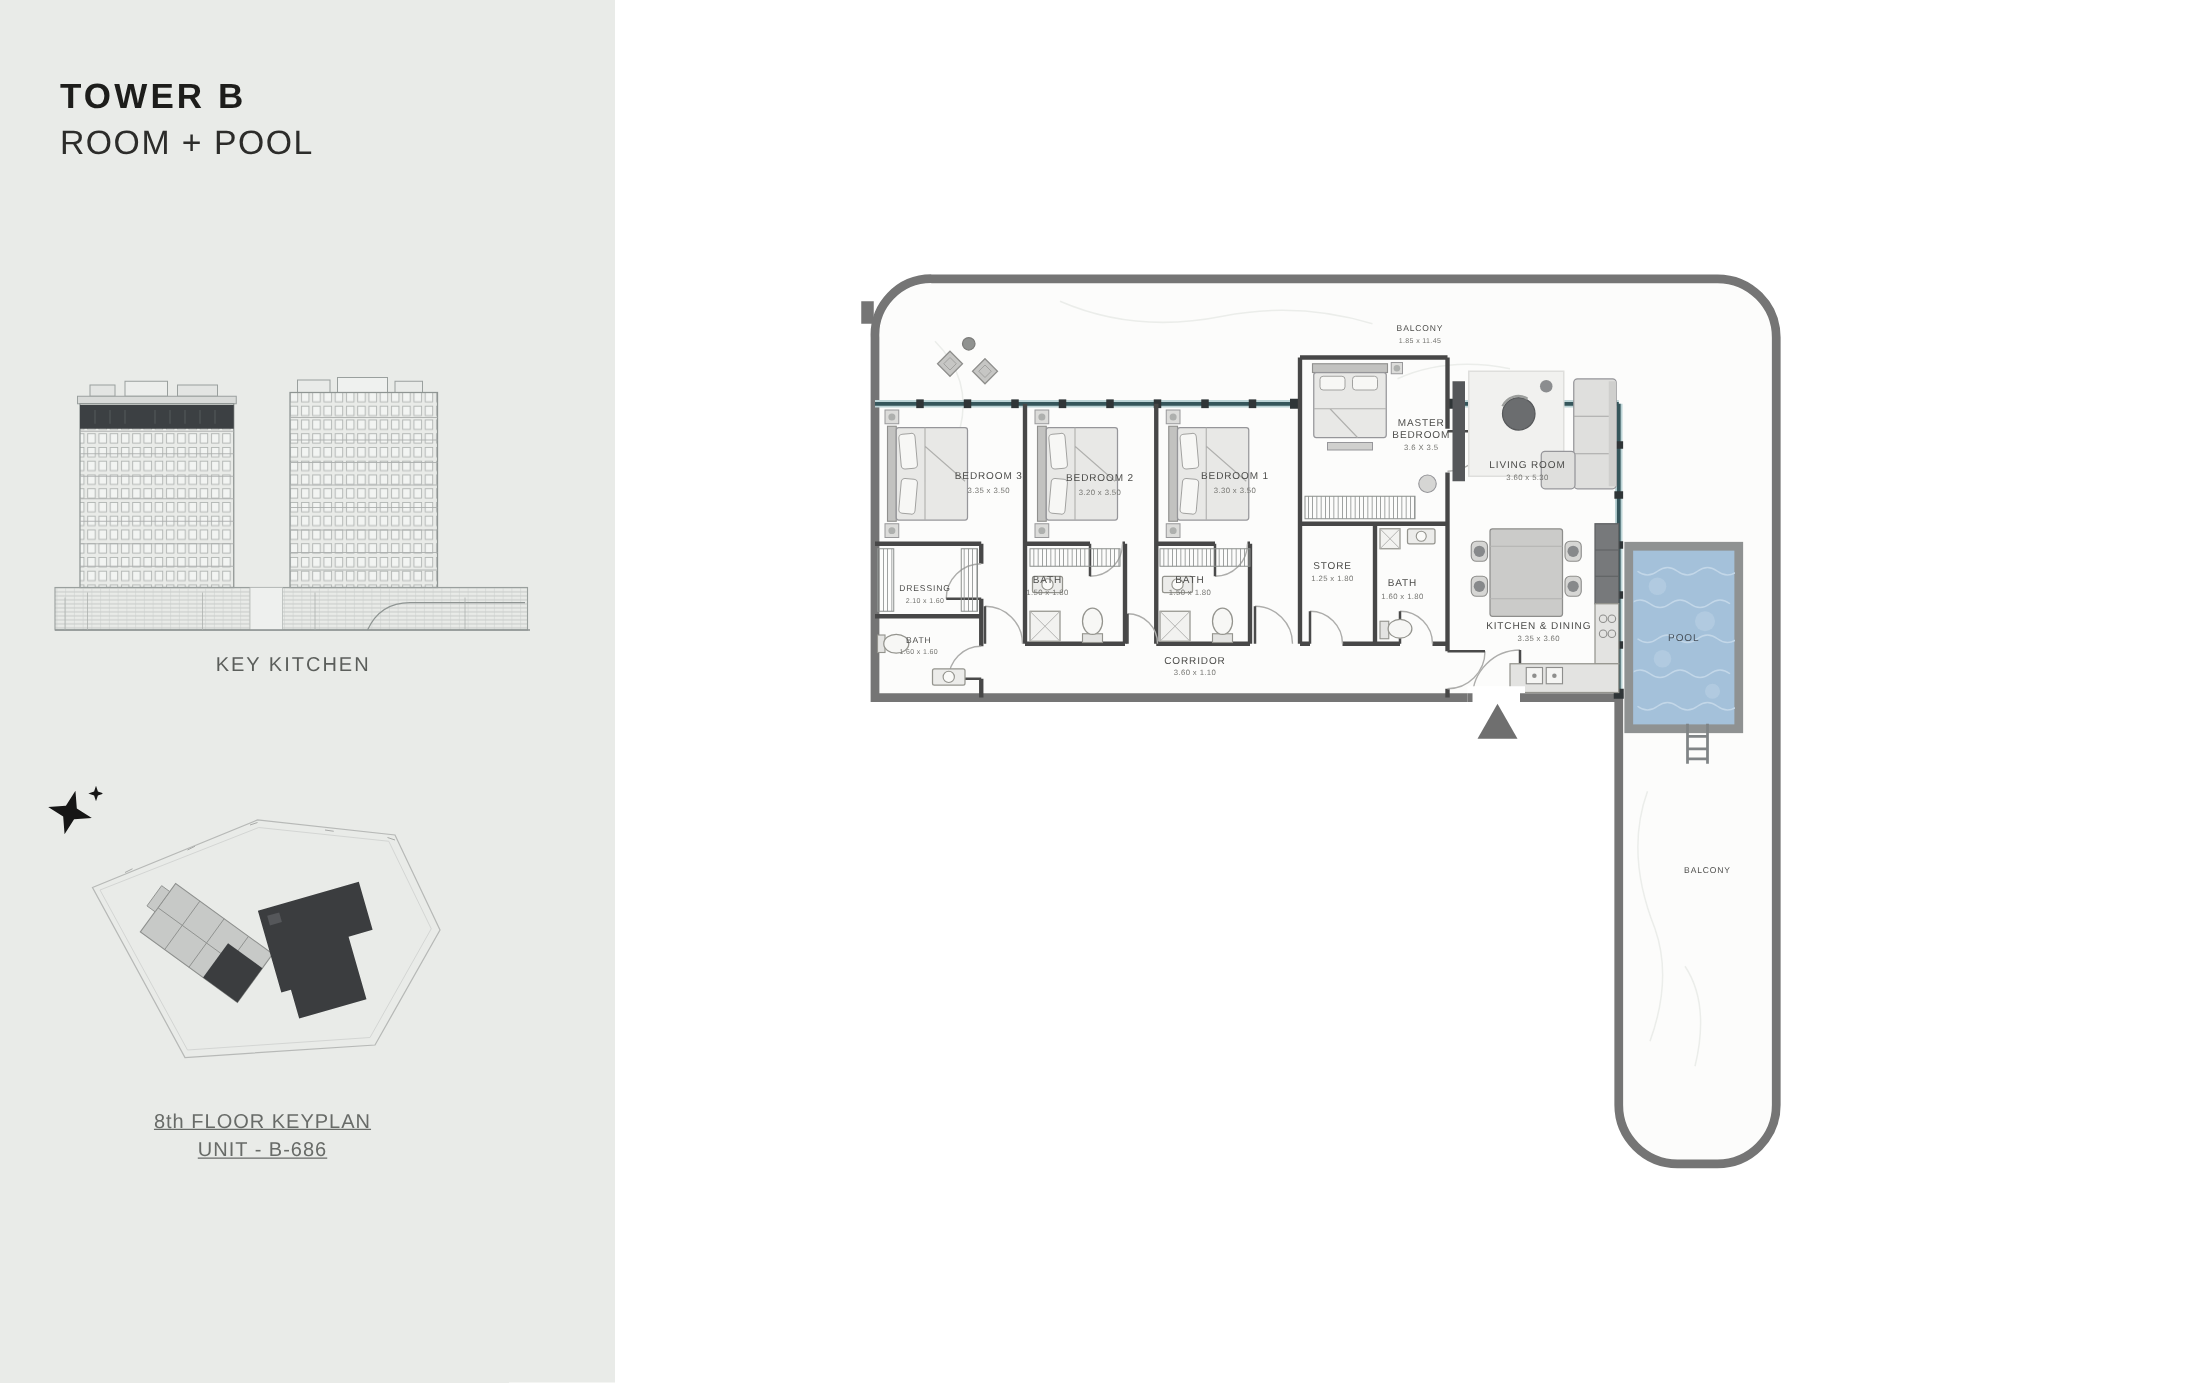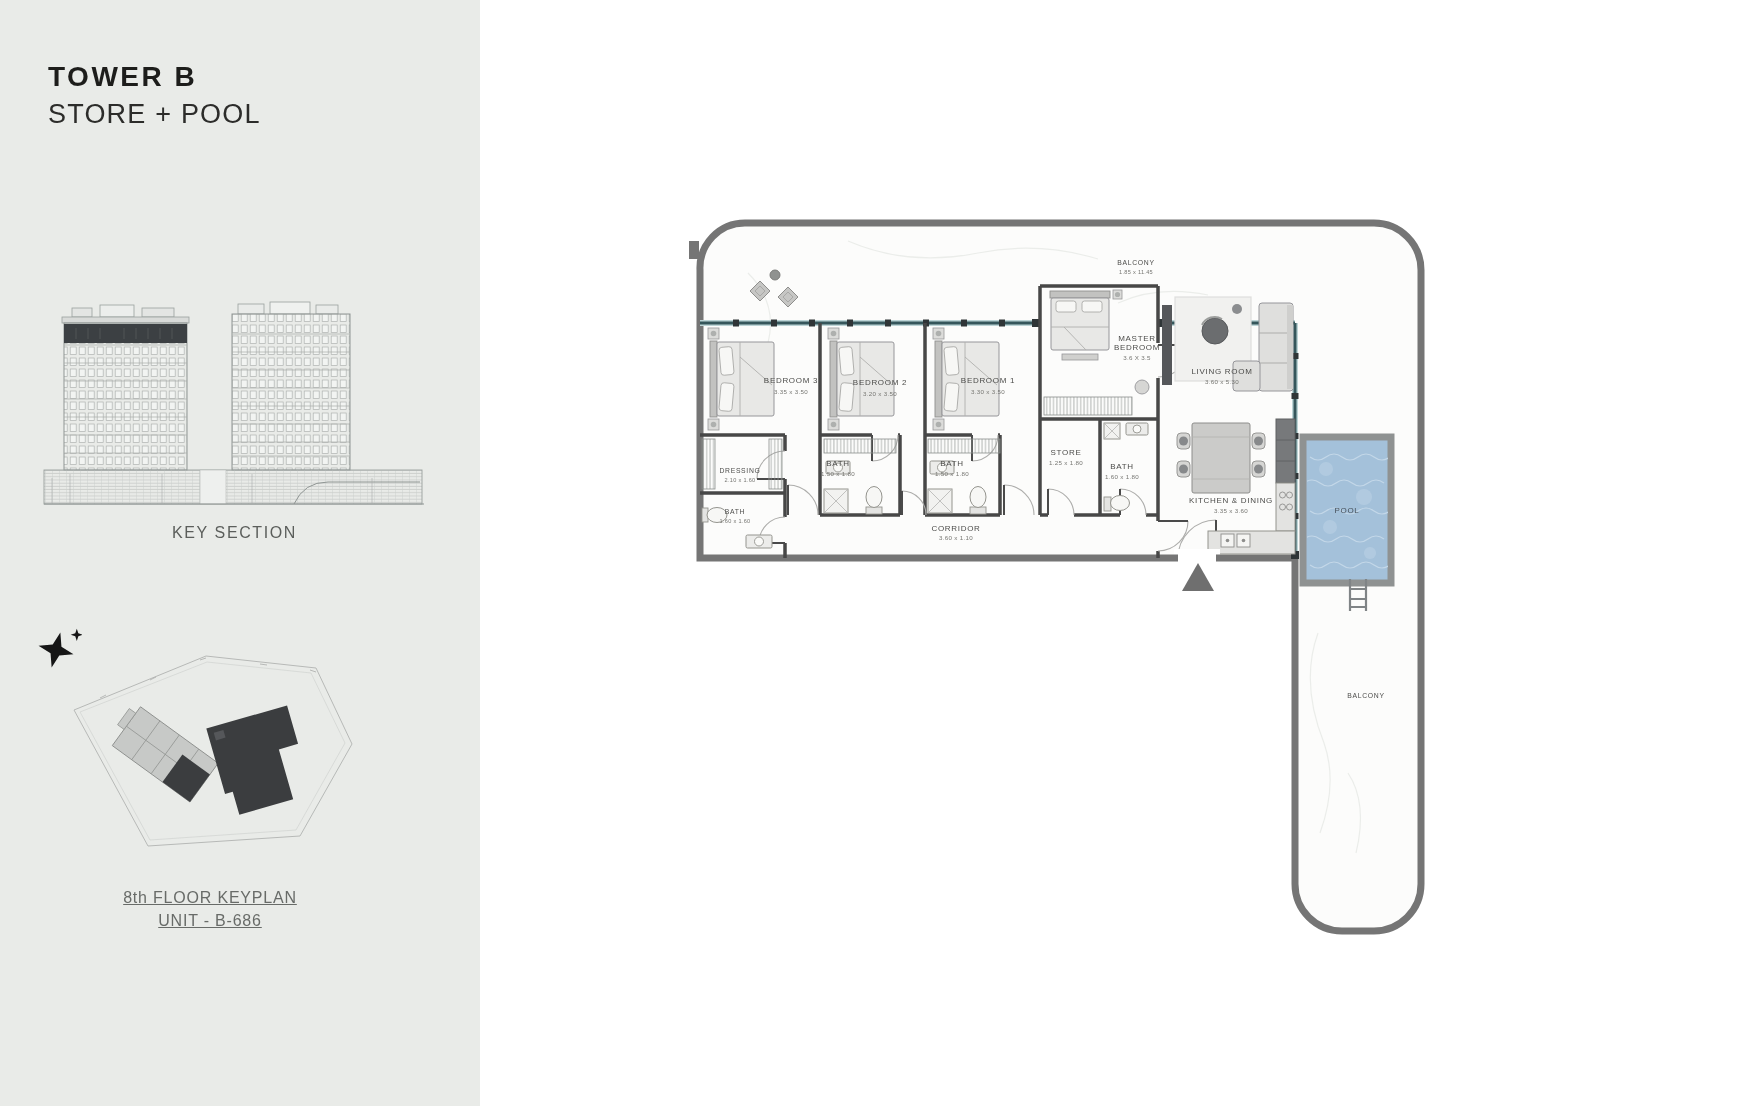--- a/index.html
+++ b/index.html
@@ -4,20 +4,21 @@
 <style>
   html,body{margin:0;padding:0;}
   body{
     width:1752px;height:1106px;position:relative;overflow:hidden;
     background:#ffffff;
     font-family:"Liberation Sans", sans-serif;
   }
   .side-panel{
     position:absolute;left:0;top:0;width:480px;height:1106px;
     background:#e9ebe8;
+    padding-left:12px;
   }
   .title-block{
     position:absolute;left:48px;top:58px;width:400px;color:#222220;
   }
   .title-line1{font-size:28px;font-weight:700;letter-spacing:2.5px;line-height:38px;color:#1d1d1b;}
   .title-line2,.title-line3{font-size:27px;font-weight:400;letter-spacing:1.2px;line-height:37px;color:#2c2c2a;}
   .figure{position:absolute;}
   .caption{
     position:absolute;text-align:center;color:#5b5e5b;
     font-size:16px;letter-spacing:1.6px;
@@ -29,21 +30,21 @@
   .room-name.small{font-size:6.8px;}
   .room-dims.small{font-size:5.6px;}
 </style>
 </head>
 <body>
 
 <div class="side-panel">
 
   <div class="title-block">
     <div class="title-line1">TOWER B</div>
-    <div class="title-line3">STORE + POOL</div>
+    <div class="title-line3">ROOM + POOL</div>
   </div>
 
   <svg class="figure" style="left:42px;top:290px;" width="385" height="228" viewBox="0 0 385 228">
     <defs>
       <pattern id="fac" width="9" height="11" patternUnits="userSpaceOnUse">
         <rect x="1.2" y="2" width="6" height="7.5" fill="#f2f4f2" stroke="#aeb2b0" stroke-width="0.7"></rect>
       </pattern>
       <pattern id="pod" width="7" height="3.2" patternUnits="userSpaceOnUse">
         <path d="M0,1.1 H7" stroke="#b4b8b6" stroke-width="0.55" fill="none"></path>
         <path d="M3.5,0 V3.2" stroke="#c9cdcb" stroke-width="0.4" fill="none"></path>
@@ -76,21 +77,21 @@
     </g>
 
     <g>
       <rect x="2" y="180" width="378" height="34" fill="url(#pod)" stroke="#9aa09e" stroke-width="0.9"></rect>
       <rect x="158" y="180" width="26" height="34" fill="#eef0ee" stroke="#b4b8b6" stroke-width="0.6"></rect>
       <path d="M252,214 q10,-22 34,-22 h92" fill="none" stroke="#8f9593" stroke-width="1"></path>
       <path d="M2,214 H382" stroke="#8f9593" stroke-width="1.2"></path>
       <path d="M10,188 V214 M28,184 V214 M120,184 V214 M210,184 V214 M330,188 V214" stroke="#a9adab" stroke-width="0.6"></path>
     </g>
   </svg>
-  <div class="caption" style="left:42px;top:524px;width:385px;">KEY SECTION</div>
+  <div class="caption" style="left:42px;top:524px;width:385px;">KEY KITCHEN</div>
 
   <svg class="figure" style="left:36px;top:624px;" width="46" height="46" viewBox="0 0 46 46">
     <g transform="rotate(14 20 26)">
       <polygon points="20,8 24.5,21.5 38,26 24.5,30.5 20,44 15.5,30.5 2,26 15.5,21.5" fill="#161616"></polygon>
     </g>
     <g transform="translate(34,4) scale(0.34)">
       <polygon points="20,2 24.5,15.5 38,20 24.5,24.5 20,38 15.5,24.5 2,20 15.5,15.5" fill="#161616"></polygon>
     </g>
   </svg>
 

